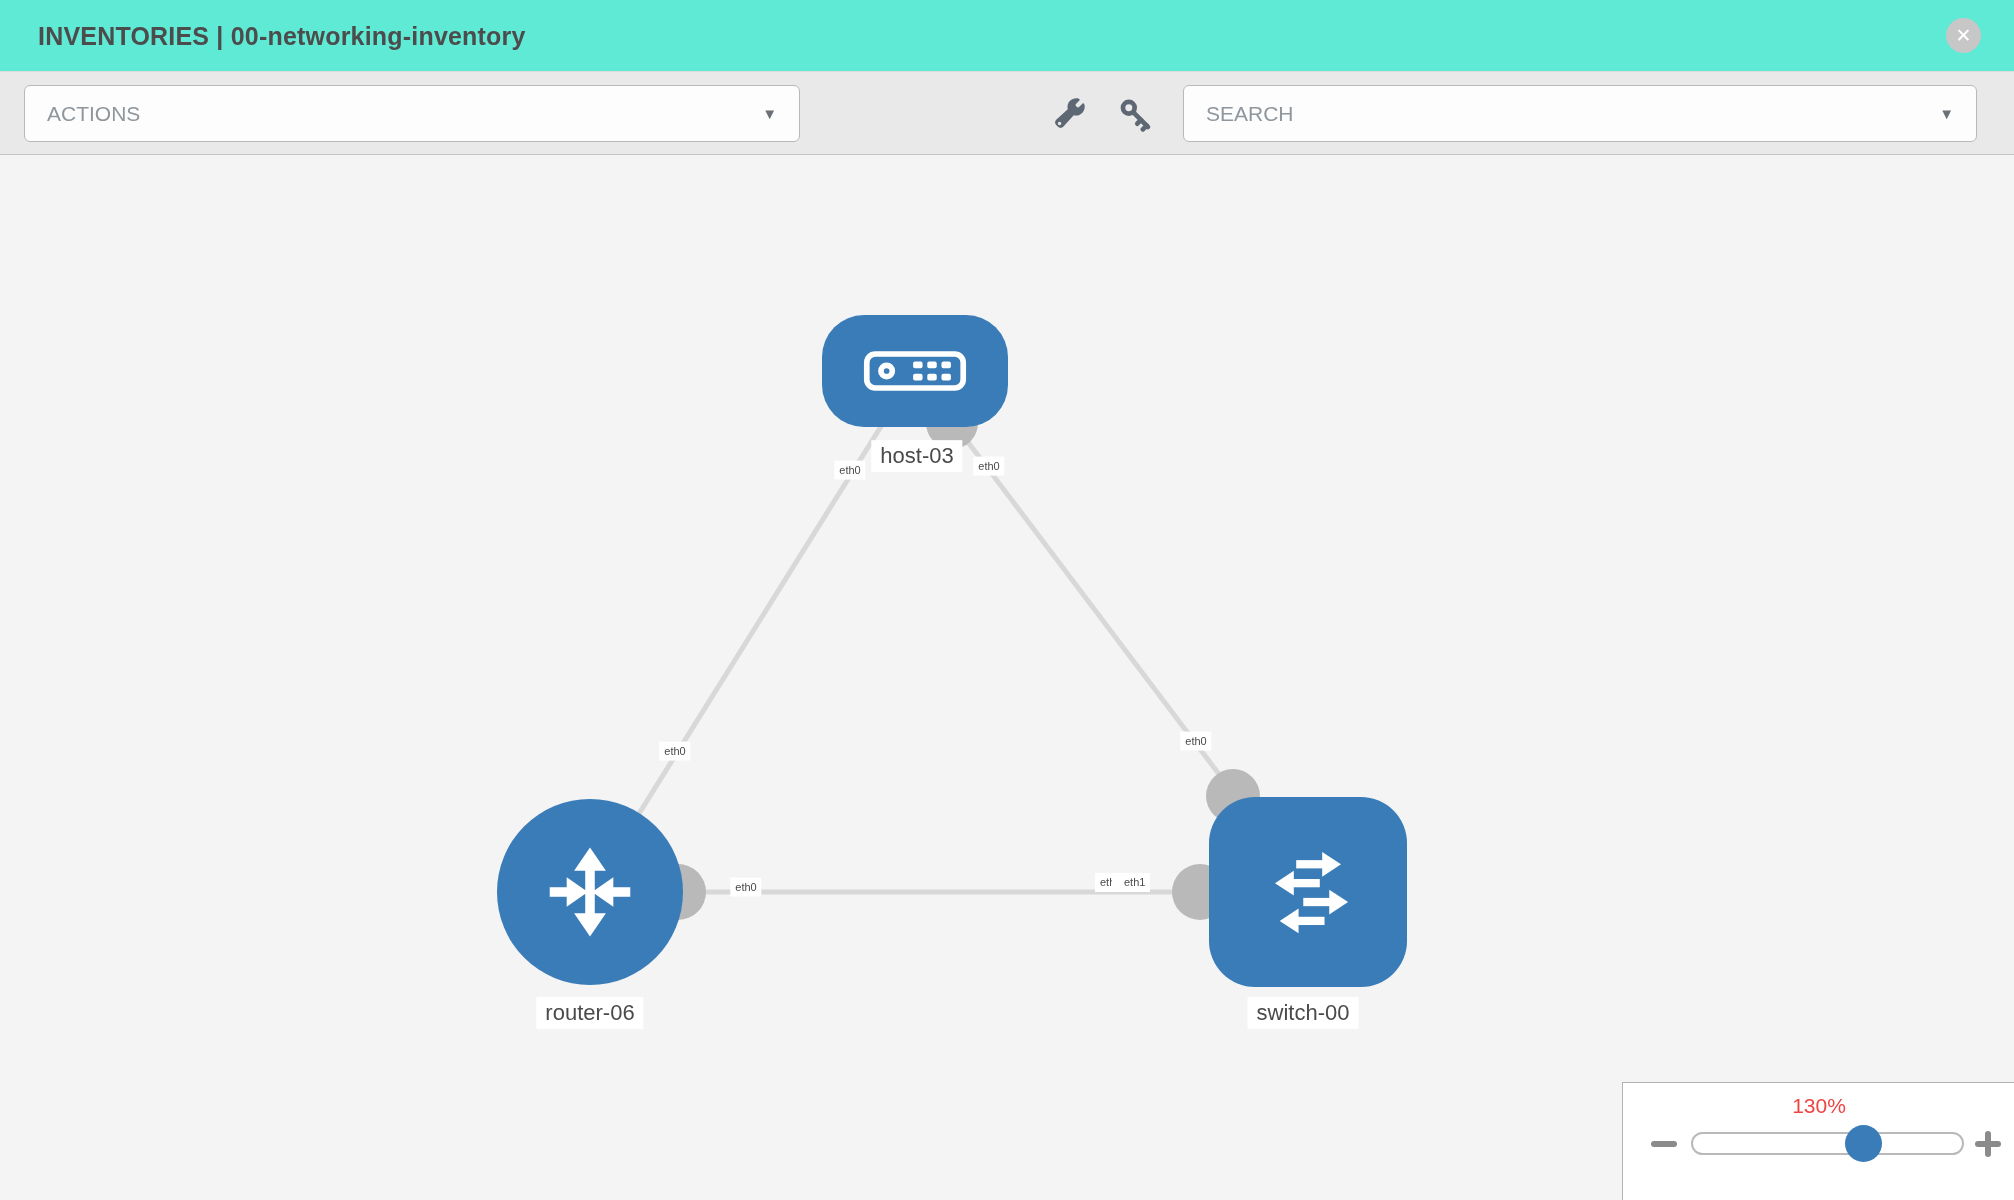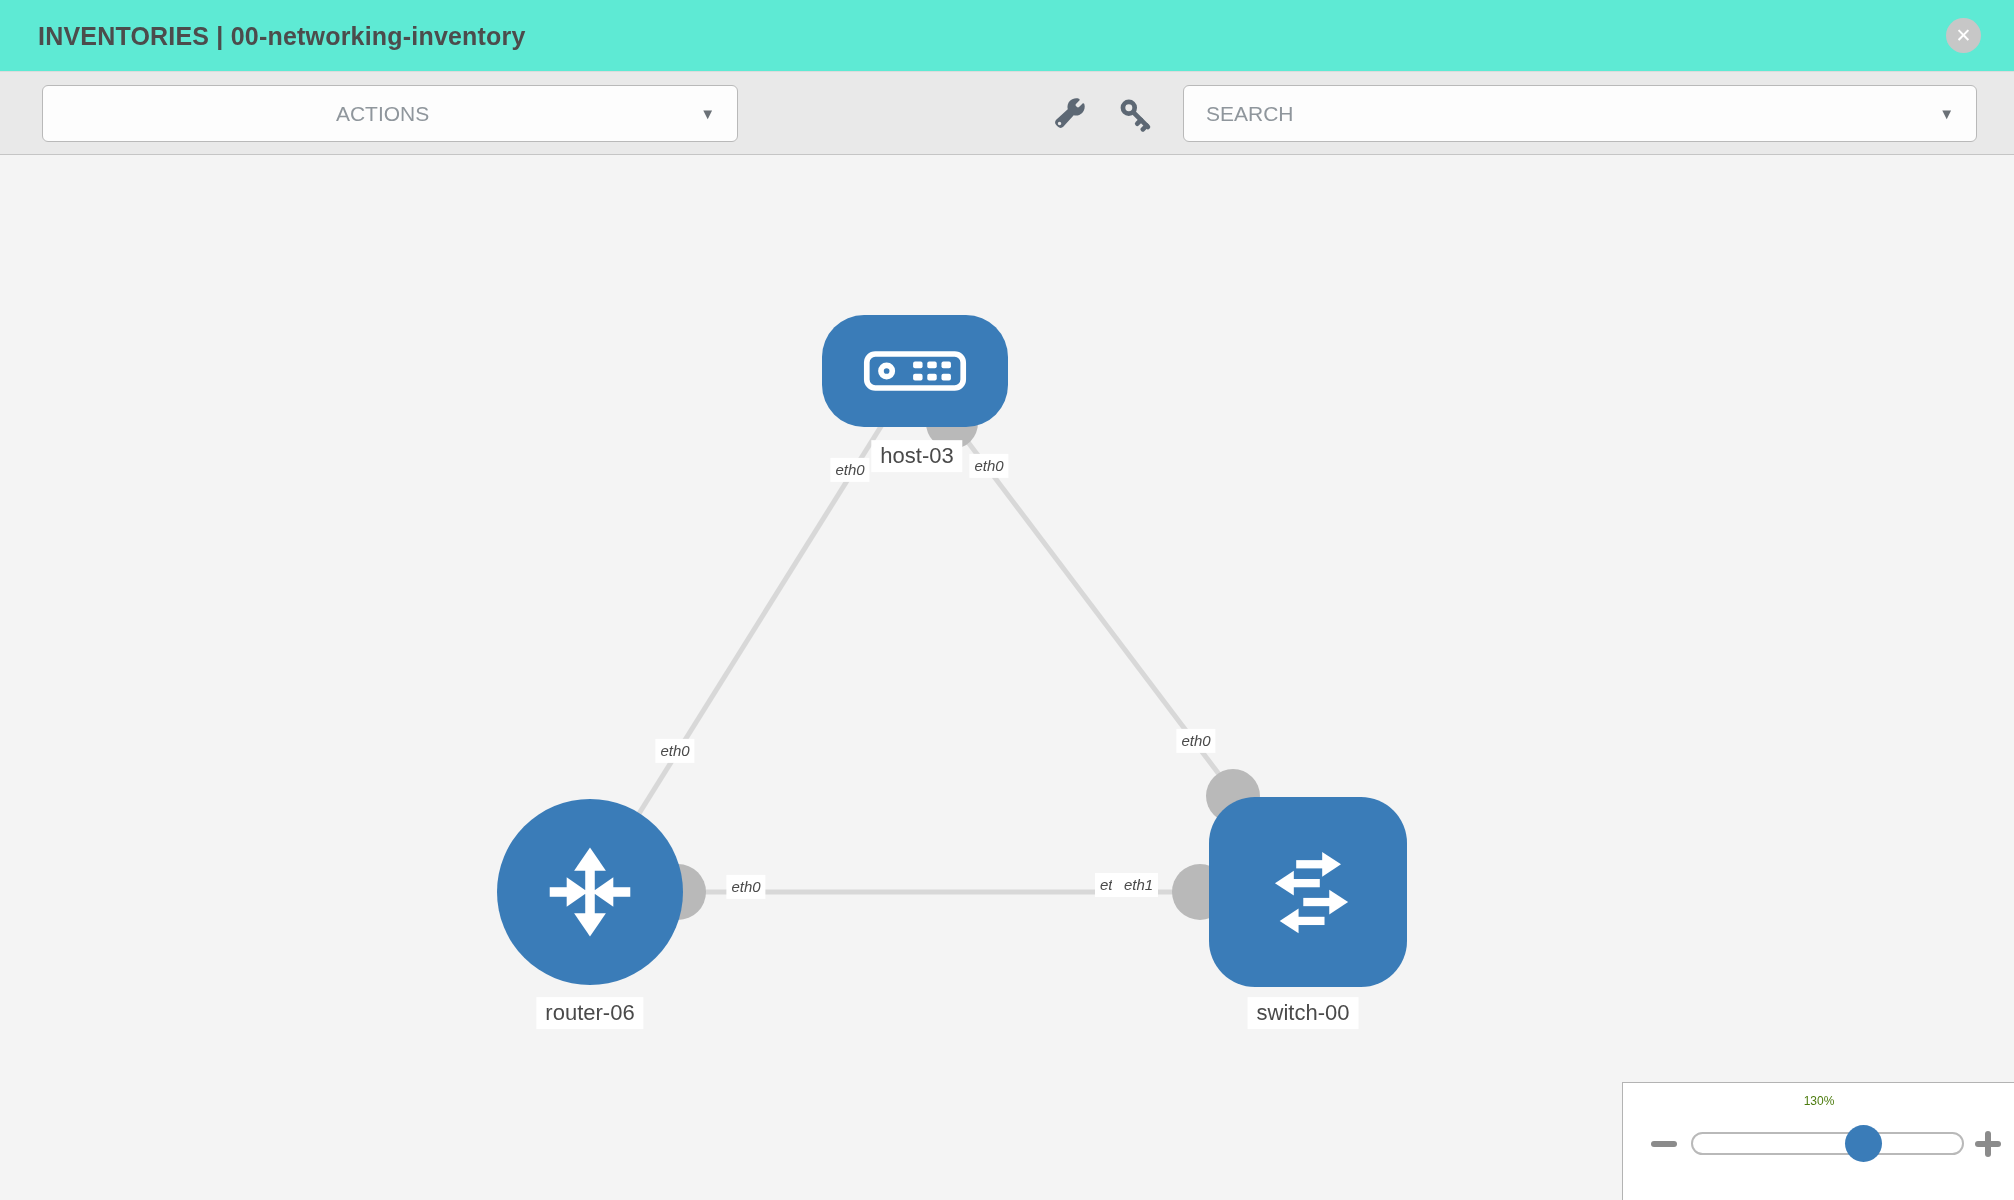--- a/index.html
+++ b/index.html
@@ -16,43 +16,43 @@
   .page-title{position:absolute;left:38px;top:50%;transform:translateY(-50%);
     font-size:25px;font-weight:bold;color:#4c4c4c;letter-spacing:.2px;}
   .close-btn{position:absolute;right:33px;top:18px;width:35px;height:35px;border-radius:50%;
     background:#c7c7c7;color:#fff;display:flex;align-items:center;justify-content:center;
     font-size:19px;font-weight:bold;cursor:pointer;}
   
   .toolbar{position:absolute;top:71px;left:0;right:0;height:84px;background:#e9e9e9;
     border-top:1px solid #dcdcdc;border-bottom:1px solid #c5c5c5;box-sizing:border-box;}
   .select-box{position:absolute;top:13px;height:57px;background:#fdfdfd;border:1px solid #b9b9b9;
     border-radius:6px;box-sizing:border-box;display:flex;align-items:center;padding:0 22px;cursor:pointer;}
-  .actions-box{left:42px;width:696px;text-align:center;}
+  .actions-box{left:24px;width:776px;}
   .search-box{left:1183px;width:794px;gap:32px;}
   .select-label{font-size:21px;color:#8f969c;flex:1;}
   .caret{color:#6b7177;font-size:15px;}
   .tool-icon{position:absolute;top:24px;width:36px;height:36px;color:#5d6874;cursor:pointer;}
   .wrench-pos{left:1051px;}
   .key-pos{left:1117px;}
   
   .canvas{position:absolute;top:155px;left:0;right:0;bottom:0;background:#f4f4f4;}
   #links-svg{position:absolute;left:0;top:0;z-index:1;}
   .node{position:absolute;z-index:2;background:var(--blue);display:flex;align-items:center;justify-content:center;cursor:pointer;}
   .node-host{left:822px;top:160px;width:186px;height:112px;border-radius:42px;}
   .node-router{left:497px;top:644px;width:186px;height:186px;border-radius:50%;}
   .node-switch{left:1209px;top:642px;width:198px;height:190px;border-radius:46px;}
   .label{position:absolute;background:#fff;color:#4a4a4a;white-space:nowrap;z-index:3;}
-  .iface-label{font-size:15px;padding:2px 5px;line-height:1.35;font-style:italic;}
+  .iface-label{font-size:11px;padding:2px 5px;line-height:1.35;}
   .node-label{font-size:22px;padding:1px 9px;line-height:1.35;z-index:4;}
   .centered{transform:translate(-50%,-50%);}
   .front{z-index:4;padding-left:12px;}
   
   .zoom-panel{position:absolute;left:1622px;top:927px;width:392px;height:118px;background:#fff;
     border:1px solid #b3b3b3;z-index:5;}
-  .zoom-value{margin-top:11px;width:100%;text-align:center;font-size:12px;color:#4d7c0f;}
+  .zoom-value{margin-top:11px;width:100%;text-align:center;font-size:21px;color:#ef4444;}
   .zbar{position:absolute;background:#8b8b8b;border-radius:3px;}
   .minus-bar{left:28px;top:58px;width:26px;height:6px;cursor:pointer;}
   .plus-h{left:352px;top:58px;width:26px;height:6px;}
   .plus-v{left:362px;top:48px;width:6px;height:26px;}
   .plus-hit{position:absolute;left:348px;top:44px;width:34px;height:34px;cursor:pointer;}
   .slider-track{position:absolute;left:68px;top:49px;width:273px;height:23px;background:#fff;
     border:2px solid #b9b9b9;border-radius:12px;box-sizing:border-box;cursor:pointer;}
   .slider-handle{position:absolute;left:222px;top:42px;width:37px;height:37px;border-radius:50%;
     background:var(--blue);cursor:grab;}
 </style>

